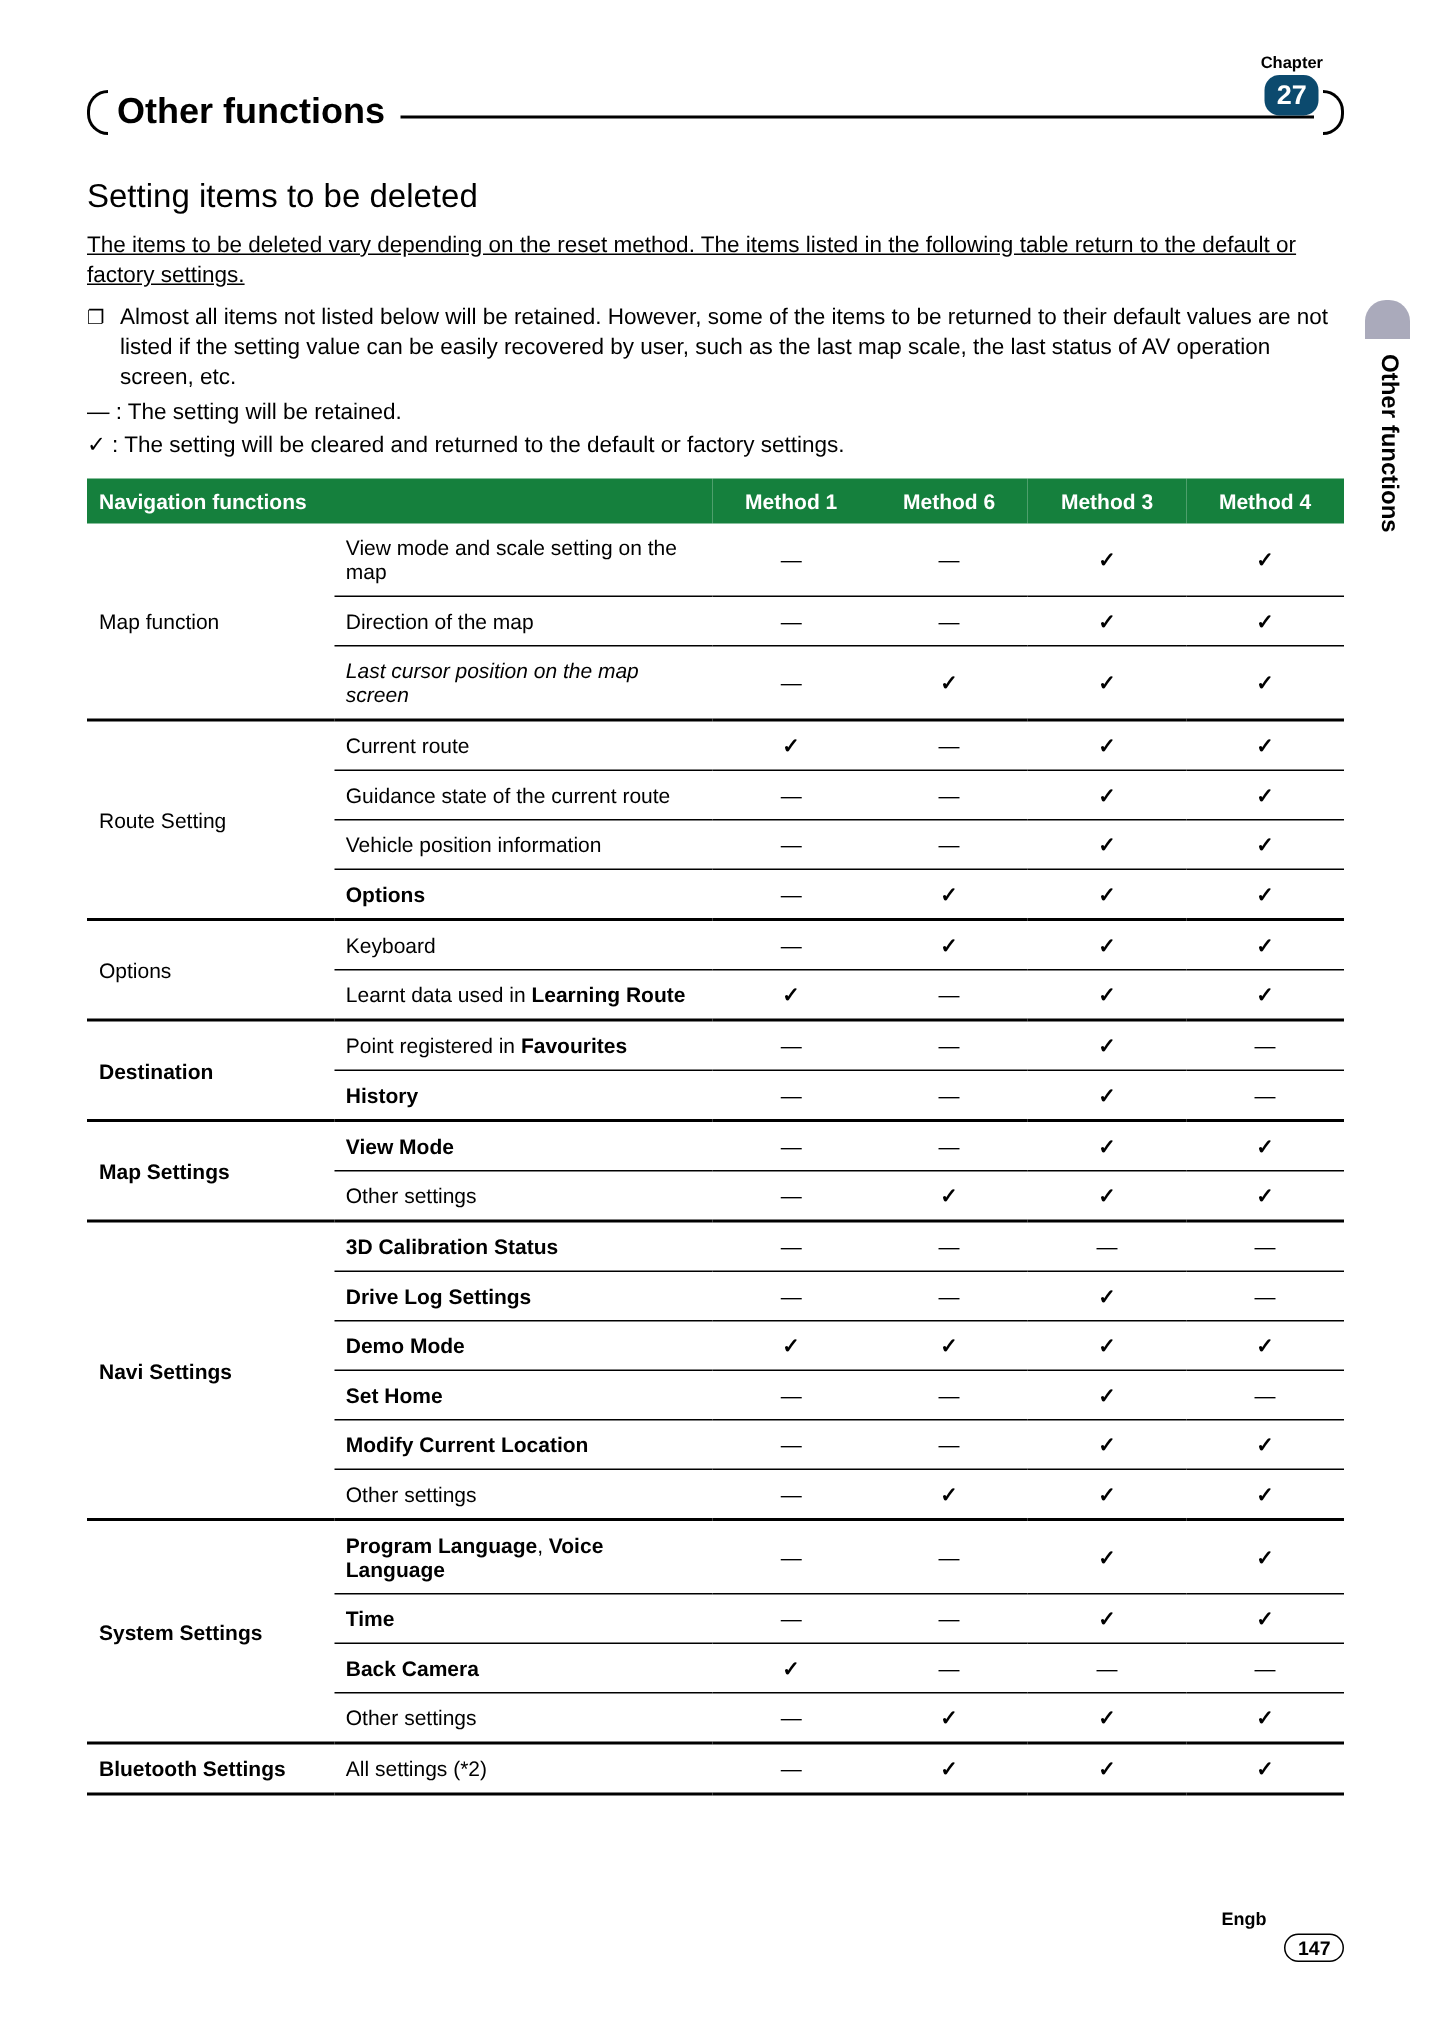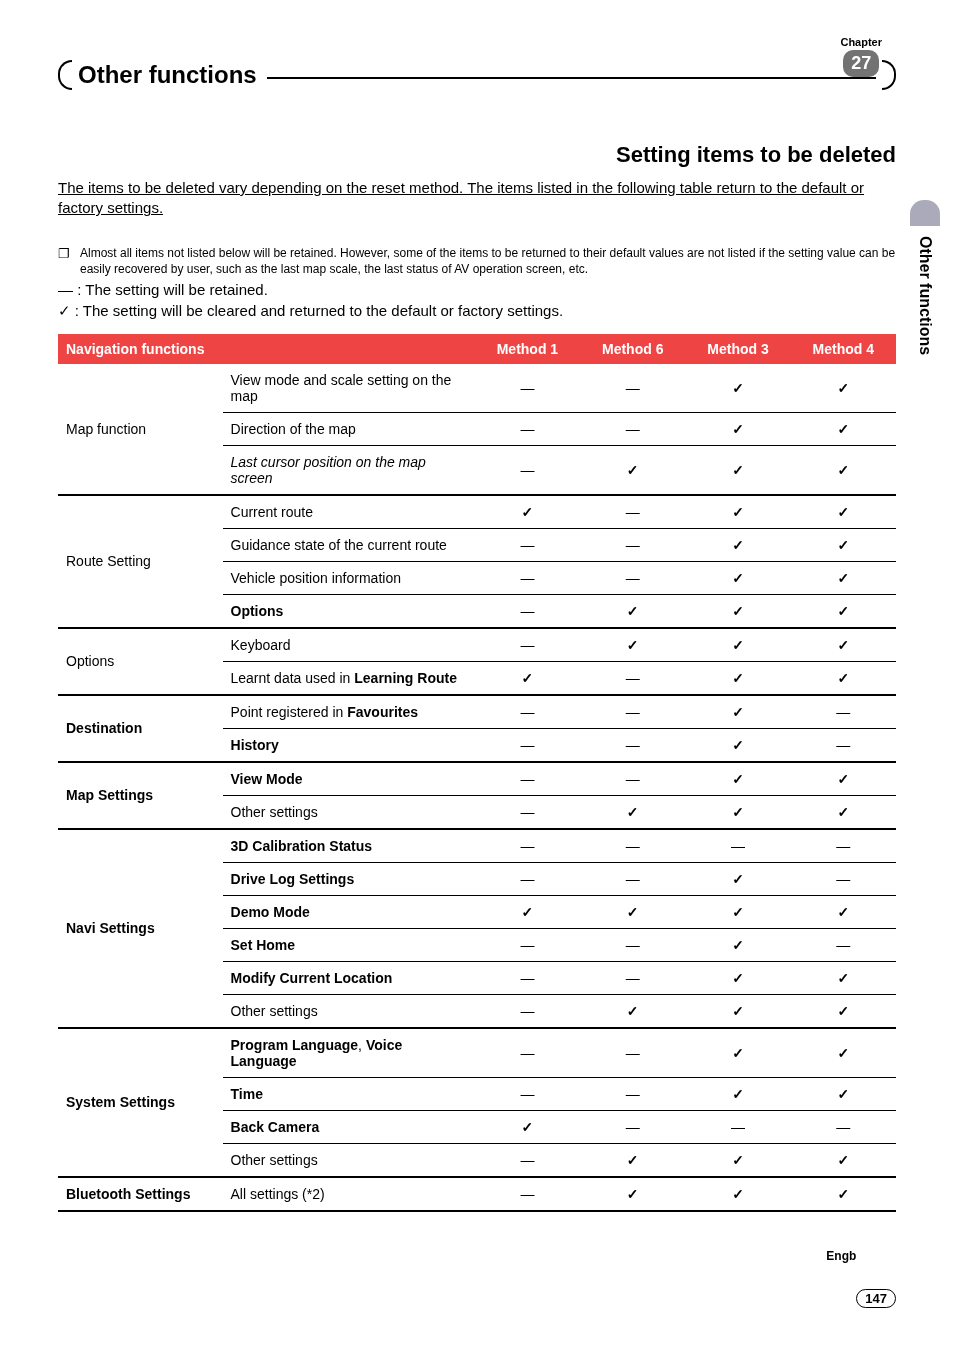--- a/index.html
+++ b/index.html
@@ -14,21 +14,21 @@
   }
   .chapter-block {
     position: absolute;
     top: 36px;
     right: 72px;
     text-align: center;
   }
   .chapter-label { font-size: 11px; font-weight: bold; }
   .chapter-badge {
     display: inline-block;
-    background: #737373;
+    background: #0c4a6e;
     color: #fff;
     font-weight: bold;
     font-size: 18px;
     border-radius: 10px;
     padding: 3px 8px;
     margin-top: 2px;
   }
   .title-bar {
     display: flex;
     align-items: center;
@@ -74,37 +74,36 @@
   }
   .side-tab-text {
     writing-mode: vertical-rl;
     font-weight: bold;
     font-size: 16px;
     padding-top: 10px;
     margin: 0 auto;
   }
   h2.section {
     font-size: 22px;
-    font-weight: 700;
-    margin-top: 52px;
-    text-align: right;
+    font-weight: 400;
+    margin-top: 28px;
   }
   .intro { font-size: 15px; margin-top: 10px; line-height: 1.35; text-decoration: underline; }
-  .note-row { display: flex; margin-top: 26px; font-size: 12px; line-height: 1.35; }
+  .note-row { display: flex; margin-top: 7px; font-size: 15px; line-height: 1.35; }
   .note-icon { width: 22px; flex-shrink: 0; }
   .dash-icon::before { content: "❐"; font-size: 13px; }
   .legend { font-size: 15px; margin-top: 4px; }
   table.data {
     width: 100%;
     border-collapse: collapse;
     margin-top: 14px;
     font-size: 14px;
   }
   table.data thead th {
-    background: #ef4444;
+    background: #15803d;
     color: #fff;
     font-weight: bold;
     text-align: left;
     padding: 7px 8px;
   }
   table.data thead th.m { text-align: center; width: 96px; }
   table.data td {
     border-bottom: 1px solid #000;
     padding: 8px 8px;
     vertical-align: middle;
@@ -117,20 +116,22 @@
   table.data td.item { width: 230px; }
   table.data td.m { text-align: center; width: 96px; }
   .bold { font-weight: bold; }
   .check::before { content: "✓"; font-weight: bold; }
   .dash::before { content: "—"; }
   .footer {
     position: absolute;
     bottom: 44px;
     right: 58px;
     display: flex;
+    align-items: center;
+    gap: 12px;
   }
   .footer .lang { font-size: 12px; font-weight: bold; }
   .footer .pg {
     border: 1.5px solid #000;
     border-radius: 12px;
     padding: 1px 8px;
     font-size: 13px;
     font-weight: bold;
     margin-top: 40px;
   }

